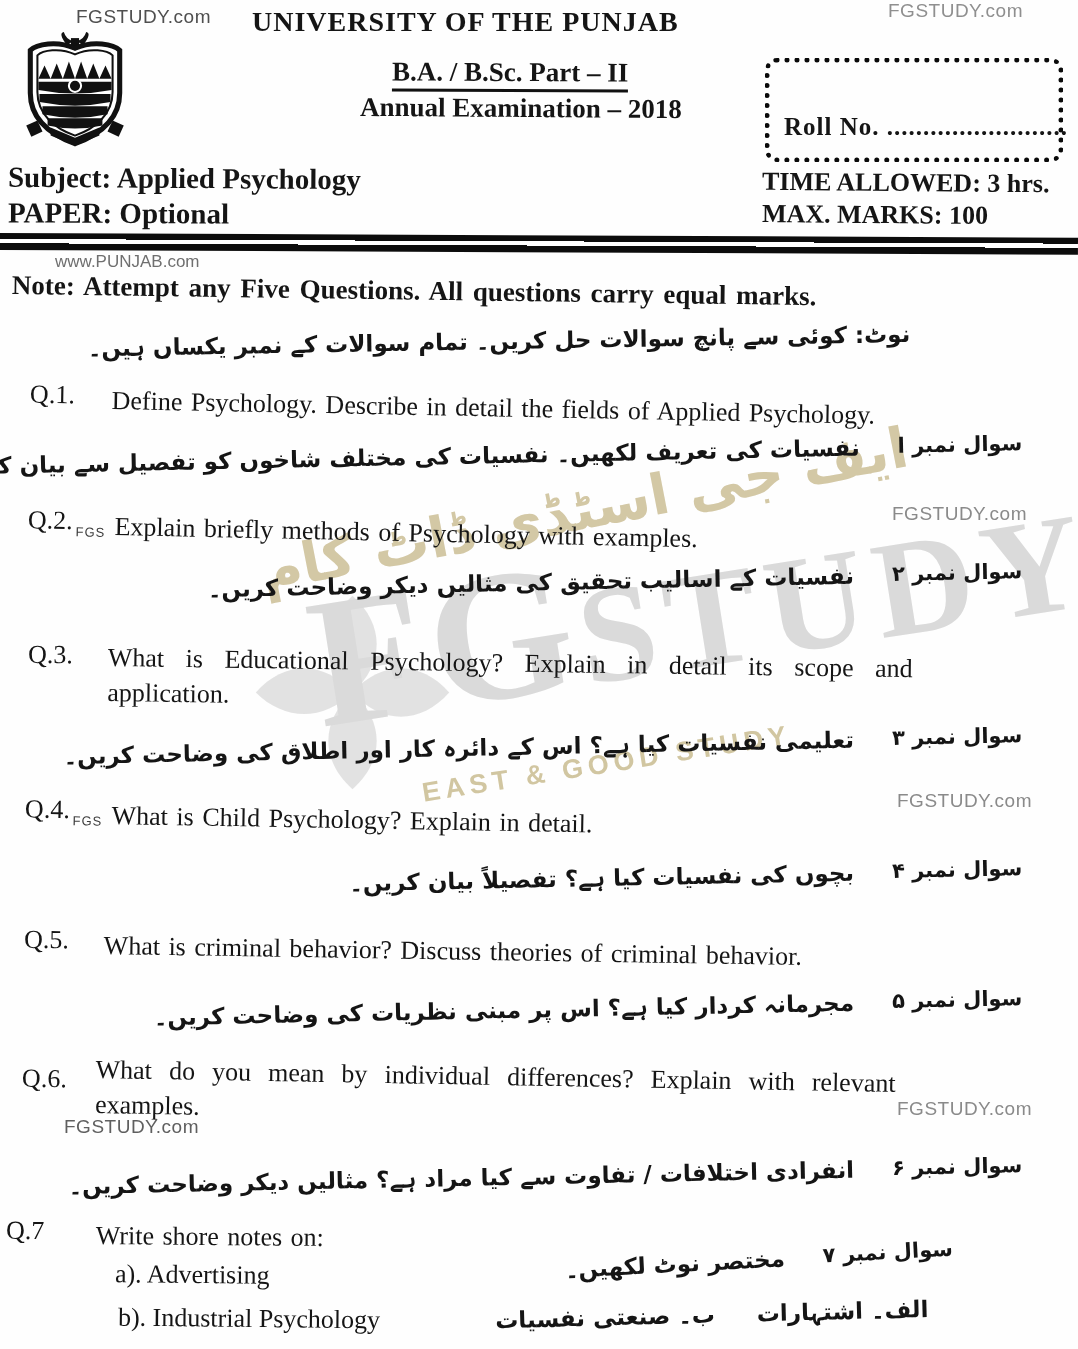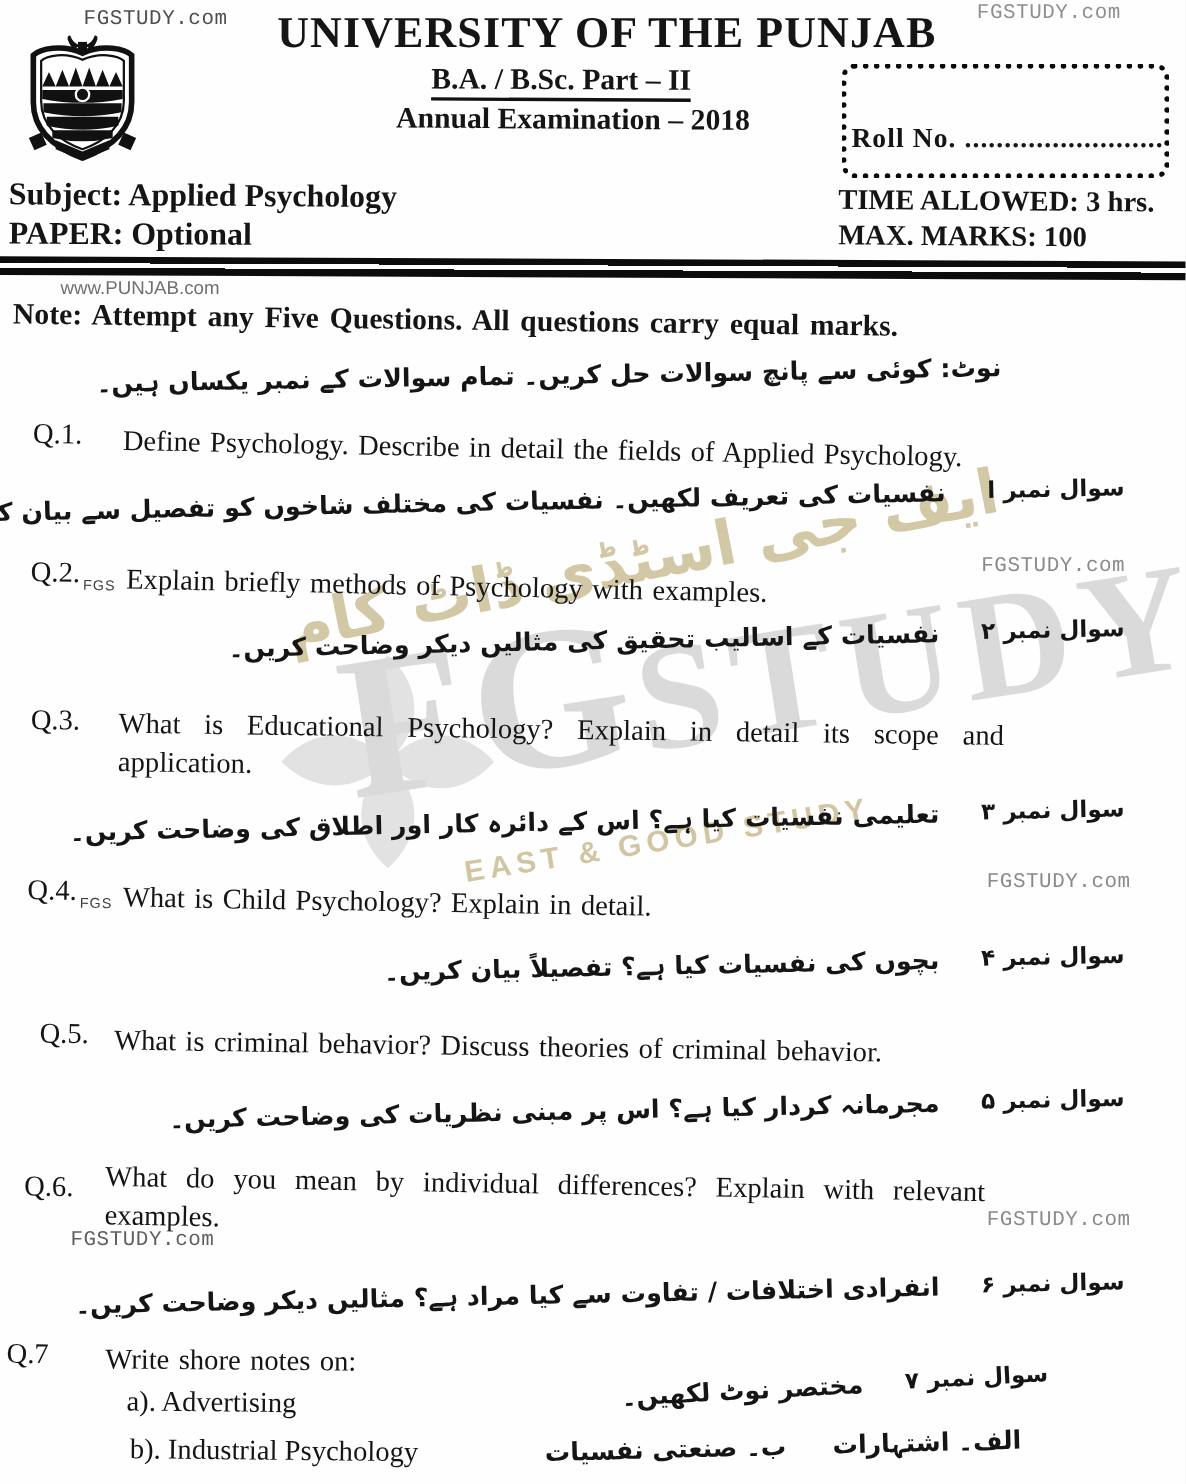--- a/index.html
+++ b/index.html
@@ -1,36 +1,36 @@
 <!DOCTYPE html>
 <html><head>
 <meta charset="utf-8">
 <style>
   html,body{margin:0;padding:0;background:#e8e8e8;}
   #page{position:relative;width:1078px;height:1349px;background:#fefefe;margin:0 auto;
         overflow:hidden;font-family:"Liberation Serif",serif;color:#151515;}
   .abs{position:absolute;}
   
-  .wm-site{font-family:Liberation Mono, monospace;font-size:19px;letter-spacing:.5px;}
+  .wm-site{font-family:Liberation Sans, sans-serif;font-size:19px;letter-spacing:.5px;}
   .wm-www{font-family:"Liberation Sans",sans-serif;font-size:17px;color:#6f6f6f;}
   .wm-big{transform:rotate(-9deg);transform-origin:left top;white-space:nowrap;
           font-family:"Liberation Serif",serif;font-weight:700;color:#dadada;z-index:0;}
   .wm-big .fg{font-size:185px;letter-spacing:6px;}
   .wm-big .study{font-size:138px;letter-spacing:10px;}
   .wm-flower{z-index:0;opacity:.9;}
   .wm-urdu{font-family:"DejaVu Sans",sans-serif;font-size:56px;font-weight:700;color:#c9bb90;
            transform:rotate(-11deg);transform-origin:left top;opacity:.8;z-index:0;white-space:nowrap;}
   .wm-tag{font-family:"Liberation Sans",sans-serif;font-size:27px;font-weight:700;color:#cdc097;
           letter-spacing:5px;transform:rotate(-9deg);transform-origin:left top;opacity:.9;z-index:0;white-space:nowrap;}
   
-  .t-title{font-size:40px;font-weight:700;letter-spacing:1px;white-space:nowrap;z-index:2;text-align:center;}
+  .t-title{font-size:28px;font-weight:700;letter-spacing:1px;white-space:nowrap;z-index:2;text-align:center;}
   .t-program{font-size:27px;font-weight:700;border-bottom:3px solid #111;padding-bottom:1px;white-space:nowrap;z-index:2;}
   .t-exam{font-size:27px;font-weight:700;white-space:nowrap;z-index:2;}
   .rollbox{width:288px;height:94px;border:5px dotted #0a0a0a;border-radius:12px;z-index:2;}
-  .rolltext{position:absolute;left:4px;top:50px;font-size:25px;font-weight:700;white-space:nowrap;letter-spacing:1px;}
+  .rolltext{position:absolute;left:14px;top:50px;font-size:25px;font-weight:700;white-space:nowrap;letter-spacing:1px;}
   .t-subject,.t-paper{font-size:29px;font-weight:700;white-space:nowrap;z-index:2;}
   .t-time,.t-marks{font-size:26px;font-weight:700;white-space:nowrap;z-index:2;}
   .rule{left:0;width:1078px;height:17px;z-index:2;
         background:linear-gradient(#0c0c0c 0 35%,#ffffff 35% 60%,#0c0c0c 60% 100%);
         transform:rotate(.25deg);transform-origin:left top;}
   .note-en{font-size:27px;font-weight:700;white-space:nowrap;word-spacing:3px;z-index:2;}
   
   .q-no{font-size:26px;white-space:nowrap;z-index:2;}
   .fgs{font-size:13px;color:#3d3d3d;letter-spacing:1px;position:relative;top:7px;left:3px;font-family:"Liberation Sans",sans-serif;}
   .q-text{font-size:26px;word-spacing:2px;white-space:nowrap;z-index:2;line-height:1.35;}
@@ -127,21 +127,21 @@
     <span class="ur-text">تعلیمی نفسیات کیا ہے؟ اس کے دائرہ کار اور اطلاق کی وضاحت کریں۔</span>
   </div>
 
   <div class="abs q-no" style="left:25px;top:795px;transform:rotate(1deg)"><span>Q.4.</span><span class="fgs">FGS</span></div>
   <div class="abs q-text" style="left:112px;top:798px;transform:rotate(1deg);transform-origin:left top">What is Child Psychology? Explain in detail.</div>
   <div class="abs ur-row" style="top:855px" dir="rtl">
     <span class="ur-label">سوال نمبر ۴</span>
     <span class="ur-text">بچوں کی نفسیات کیا ہے؟ تفصیلاً بیان کریں۔</span>
   </div>
 
-  <div class="abs q-no" style="left:36px;top:925px;transform:rotate(.9deg)">Q.5.</div>
+  <div class="abs q-no" style="left:24px;top:925px;transform:rotate(.9deg)">Q.5.</div>
   <div class="abs q-text" style="left:104px;top:928px;transform:rotate(.9deg);transform-origin:left top">What is criminal behavior? Discuss theories of criminal behavior.</div>
   <div class="abs ur-row" style="top:985px" dir="rtl">
     <span class="ur-label">سوال نمبر ۵</span>
     <span class="ur-text">مجرمانہ کردار کیا ہے؟ اس پر مبنی نظریات کی وضاحت کریں۔</span>
   </div>
 
   <div class="abs q-no" style="left:22px;top:1064px;transform:rotate(1deg)">Q.6.</div>
   <div class="abs q-text q-wrap" style="left:96px;top:1052px;width:800px;transform:rotate(1deg);transform-origin:left top">What do you mean by individual differences? Explain with relevant examples.</div>
   <div class="abs ur-row" style="top:1152px" dir="rtl">
     <span class="ur-label">سوال نمبر ۶</span>

